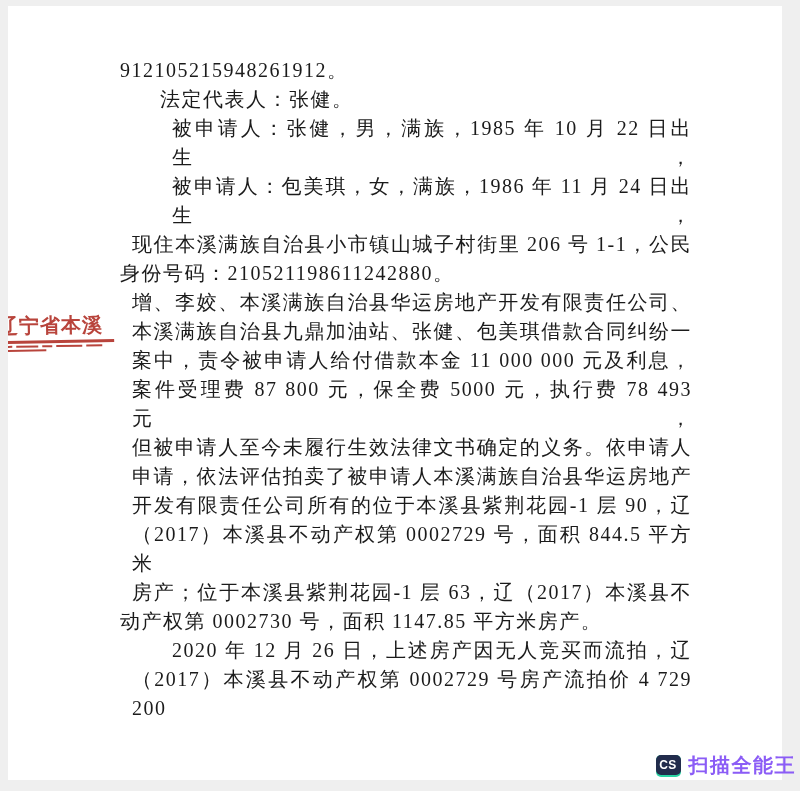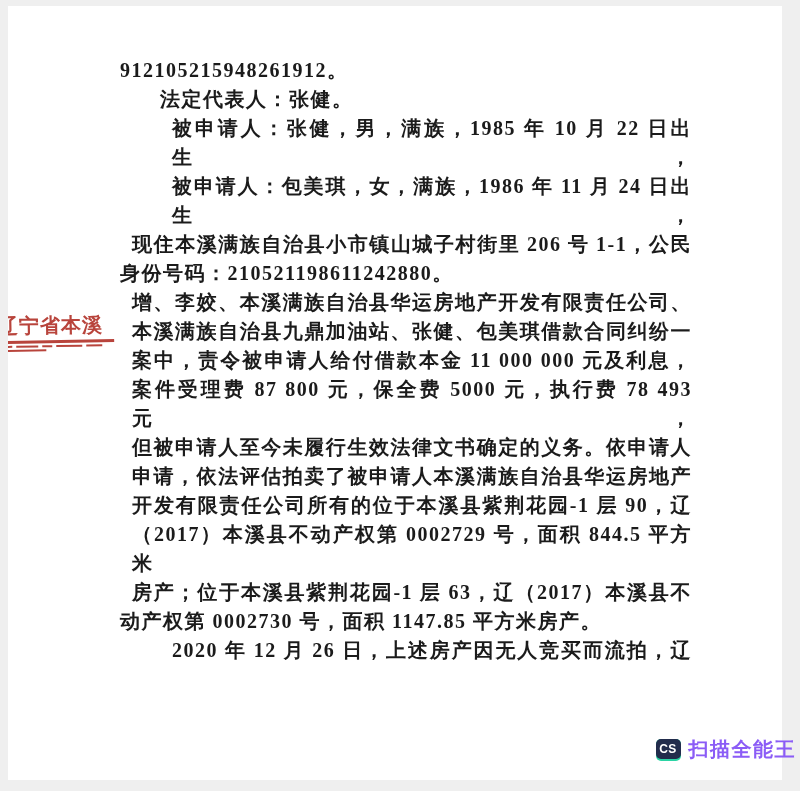--- a/index.html
+++ b/index.html
@@ -9,38 +9,38 @@
     font-family:"Liberation Serif","DejaVu Serif",serif;
   }
   .paper{
     position:absolute;left:8px;top:6px;width:774px;height:774px;
     background:#ffffff;overflow:hidden;
   }
   .doc{
     position:absolute;left:112px;top:50px;width:572px;
     color:#1b1b1b;font-size:20px;line-height:29px;
   }
-  .line{letter-spacing:1.5px;text-align:left;font-weight:bold;}
+  .line{letter-spacing:1.5px;text-align:left;}
   .line.just{text-align:justify;text-align-last:justify;margin-left:12px;}
   .line.indent{padding-left:40px;}
   
   .stamp{
     position:absolute;left:-10px;top:306px;width:126px;
     color:#b3352c;transform:rotate(-1deg);opacity:.92;
   }
   .stamp-text{
     font-size:20px;font-weight:bold;letter-spacing:1px;white-space:nowrap;
   }
   .stamp-bar{height:3px;background:#b3352c;margin-top:1px;width:116px;}
   .stamp-sub{display:flex;gap:4px;margin-top:2px;align-items:center;}
   .stamp-sub i{display:block;height:2px;background:#b3352c;}
   .stamp-bar2{height:2px;width:48px;background:#b3352c;margin-top:2px;}
   
   .cs{
-    position:absolute;right:4px;bottom:28px;
+    position:absolute;right:4px;bottom:12px;
     display:flex;align-items:center;gap:8px;
     font-family:"Liberation Sans","DejaVu Sans",sans-serif;
   }
   .cs-badge{background:#2bd4a4;border-radius:5px;padding:0 0 2px 0;}
   .cs-core{
     width:25px;height:20px;background:#222c4c;border-radius:5px;
     display:flex;align-items:center;justify-content:center;
   }
   .cs-text{color:#ffffff;font-size:12px;font-weight:bold;letter-spacing:.5px;}
   .cs-label{color:#8b5cf6;font-size:20px;font-weight:bold;letter-spacing:1.5px;}
@@ -61,20 +61,21 @@
       <div class="line just">本溪满族自治县九鼎加油站、张健、包美琪借款合同纠纷一</div>
       <div class="line just">案中，责令被申请人给付借款本金 11 000 000 元及利息，</div>
       <div class="line just">案件受理费 87 800 元，保全费 5000 元，执行费 78 493 元，</div>
       <div class="line just">但被申请人至今未履行生效法律文书确定的义务。依申请人</div>
       <div class="line just">申请，依法评估拍卖了被申请人本溪满族自治县华运房地产</div>
       <div class="line just">开发有限责任公司所有的位于本溪县紫荆花园-1 层 90，辽</div>
       <div class="line just">（2017）本溪县不动产权第 0002729 号，面积 844.5 平方米</div>
       <div class="line just">房产；位于本溪县紫荆花园-1 层 63，辽（2017）本溪县不</div>
       <div class="line">动产权第 0002730 号，面积 1147.85 平方米房产。</div>
       <div class="line indent just">2020 年 12 月 26 日，上述房产因无人竞买而流拍，辽</div>
+      <div class="line just">（2017）本溪县不动产权第 0002729 号房产流拍价 4 729 200</div>
     </div>
 
   <div class="stamp">
     <div class="stamp-text">辽宁省本溪</div>
     <div class="stamp-bar"></div>
     <div class="stamp-sub">
       <i style="width:14px"></i>
         <i style="width:22px"></i>
         <i style="width:10px"></i>
         <i style="width:26px"></i>

